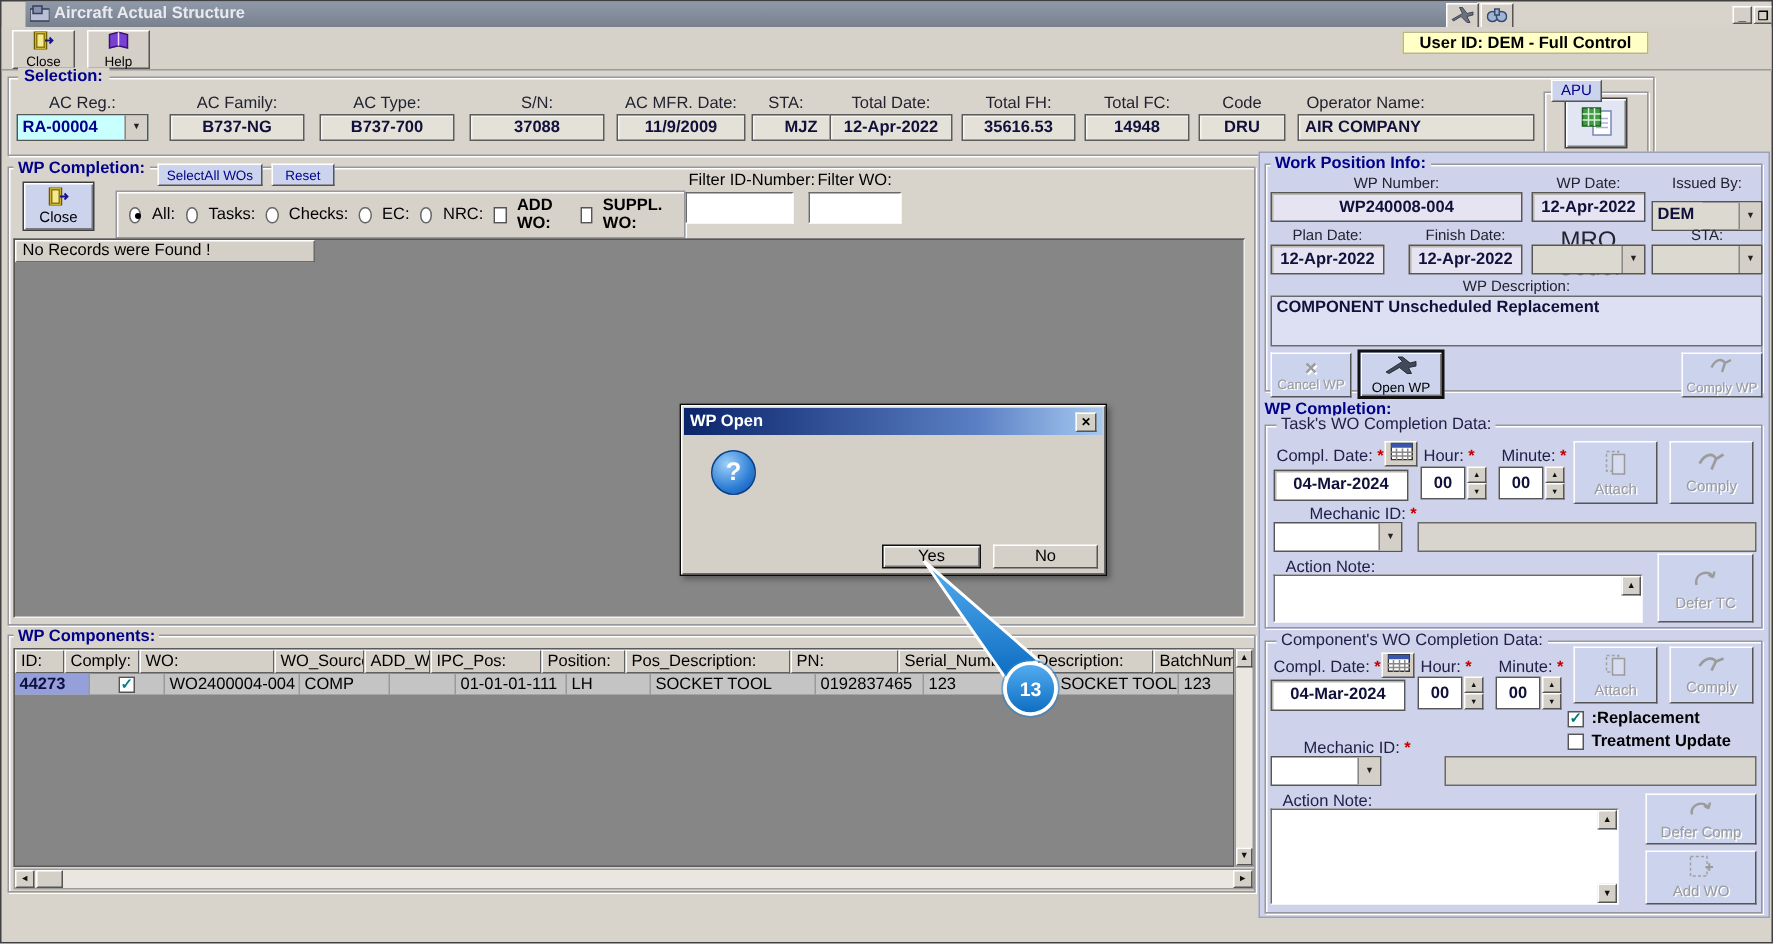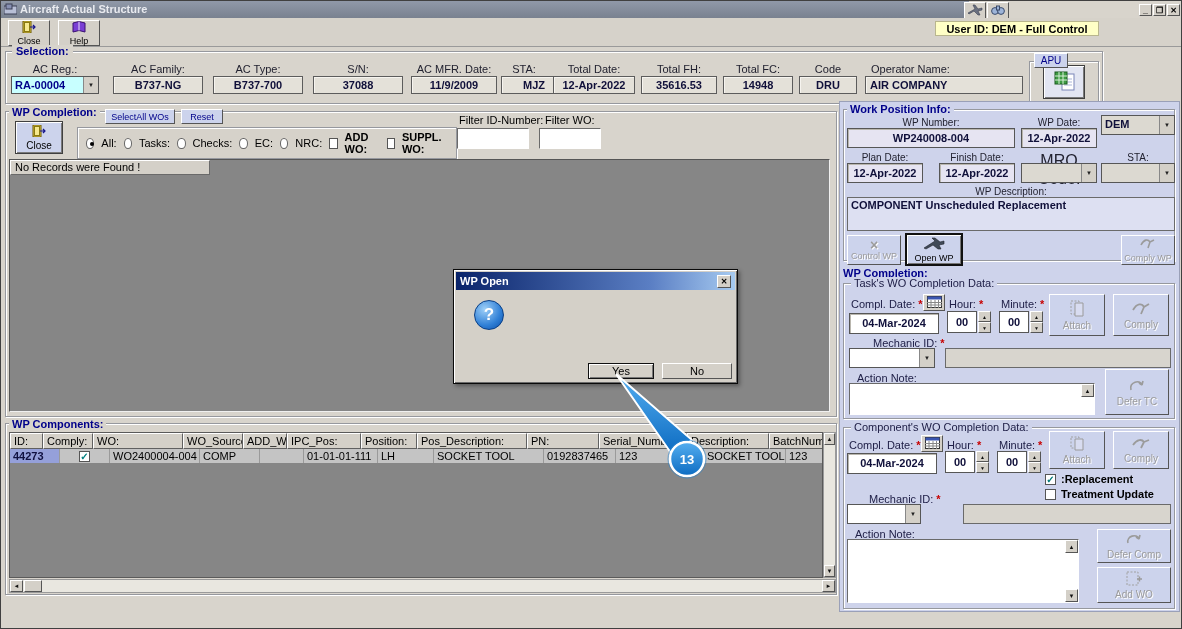--- a/index.html
+++ b/index.html
@@ -64,21 +64,21 @@
            color:#fff; font-weight:bold; display:flex; align-items:center; justify-content:center;
            border:1px solid #0a3f86; }
   #callout-svg { z-index:60; pointer-events:none; }
   .titlebar { background:linear-gradient(to bottom,#9099a9,#79818f); color:#e8eaef; font-weight:bold; }
 </style>
 </head>
 <body>
 
 <div id="app">
 
-  <div class="abs titlebar" style="left:0;top:0;width:968px;height:17px;">
+  <div class="abs titlebar" style="left:16px;top:0;width:968px;height:17px;">
     <span class="abs" style="left:3px;top:2px;width:13px;height:13px;">
       <svg width="13" height="13">
           <rect x="0" y="3" width="13" height="8" fill="#b8bfd6" stroke="#3a3f55"></rect>
           <rect x="2" y="1" width="6" height="5" fill="#8891b3" stroke="#3a3f55"></rect>
         </svg>
     </span>
     <span class="abs" style="left:19px;top:2px;">Aircraft Actual Structure</span>
 
     <div class="abs raised btn" style="left:1138px;top:3px;width:13px;height:12px;font-size:9px;font-weight:bold;color:#000;">_</div>
     <div class="abs raised btn" style="left:1152px;top:3px;width:13px;height:12px;font-size:8px;color:#000;">❐</div>
@@ -251,21 +251,21 @@
   <div class="abs" style="left:838px;top:100px;width:341px;height:511px;background:#ced3eb;border:1px solid #9aa0b8;"></div>
 
   <div class="abs groupbox" style="left:842px;top:108px;width:332px;height:152px;"></div>
   <div class="abs navy" style="left:846px;top:102px;background:#ced3eb;padding:0 3px;">Work Position Info:</div>
 
   <div class="abs slabel" style="left:846px;top:116px;width:168px;font-size:10px;">WP Number:</div>
   <div class="abs valbox" style="left:846px;top:127px;width:168px;height:20px;line-height:18px;background:#e6e4f2;">WP240008-004</div>
   <div class="abs slabel" style="left:1020px;top:116px;width:76px;font-size:10px;">WP Date:</div>
   <div class="abs valbox" style="left:1020px;top:127px;width:76px;height:20px;line-height:18px;background:#e6e4f2;">12-Apr-2022</div>
   <div class="abs slabel" style="left:1100px;top:116px;width:74px;font-size:10px;">Issued By:</div>
-  <div class="abs combo" style="left:1100px;top:114px;width:74px;height:20px;background:#dcd9d1;gap:24px;">
+  <div class="abs combo" style="left:1100px;top:133px;width:74px;height:20px;background:#dcd9d1;gap:24px;">
     <span class="cval" style="background:#dcd9d1;">DEM</span>
     <span class="cbtn">▼</span>
   </div>
 
   <div class="abs slabel" style="left:846px;top:151px;width:76px;font-size:10px;">Plan Date:</div>
   <div class="abs valbox" style="left:846px;top:162px;width:76px;height:20px;line-height:18px;background:#e6e4f2;">12-Apr-2022</div>
   <div class="abs slabel" style="left:938px;top:151px;width:76px;font-size:10px;">Finish Date:</div>
   <div class="abs valbox" style="left:938px;top:162px;width:76px;height:20px;line-height:18px;background:#e6e4f2;">12-Apr-2022</div>
   <div class="abs slabel" style="left:1020px;top:151px;width:76px;font-size:16px;">MRO Code:</div>
   <div class="abs combo" style="left:1020px;top:162px;width:76px;height:20px;background:#dcd9d1;">
@@ -276,21 +276,21 @@
   <div class="abs combo" style="left:1100px;top:162px;width:74px;height:20px;background:#dcd9d1;">
     <span class="cval" style="background:#dcd9d1;"></span>
     <span class="cbtn">▼</span>
   </div>
 
   <div class="abs slabel" style="left:846px;top:185px;width:328px;font-size:10px;">WP Description:</div>
   <div class="abs" style="left:846px;top:196px;width:328px;height:34px;background:#dde0f2;border:1px solid #6a6a6a;padding:1px 3px;font-weight:bold;color:#10103a;">COMPONENT Unscheduled Replacement</div>
 
   <div class="abs raised iconbtn lav" style="left:846px;top:234px;width:54px;height:30px;font-size:9px;">
     <span class="disabled" style="font-size:14px;font-weight:bold;line-height:10px;">×</span>
-    <span class="disabled">Control WP</span>
+    <span class="disabled">Cancel WP</span>
   </div>
   <div class="abs iconbtn lav" style="left:904px;top:232px;width:58px;height:33px;font-size:9px;border:2px solid #111;box-shadow:inset 1px 1px 0 #fff, inset -1px -1px 0 #777;">
     <span><svg width="22" height="13">
           <path d="M1,11 L12,4 L9,1 L12,1 L17,5 L21,4 L21,7 L16,8 L18,12 L15,12 L10,8 L3,12 Z" fill="#404a58" stroke="#20242c" stroke-width="0.6"></path>
         </svg></span>
     <span>Open WP</span>
   </div>
   <div class="abs raised iconbtn lav" style="left:1120px;top:234px;width:54px;height:30px;font-size:9px;">
     <span><svg width="18" height="13">
           <path d="M2,8 C5,2 9,2 11,5 L15,3 M11,5 L9,11" stroke="#9b9b9b" stroke-width="1.6" fill="none"></path>

